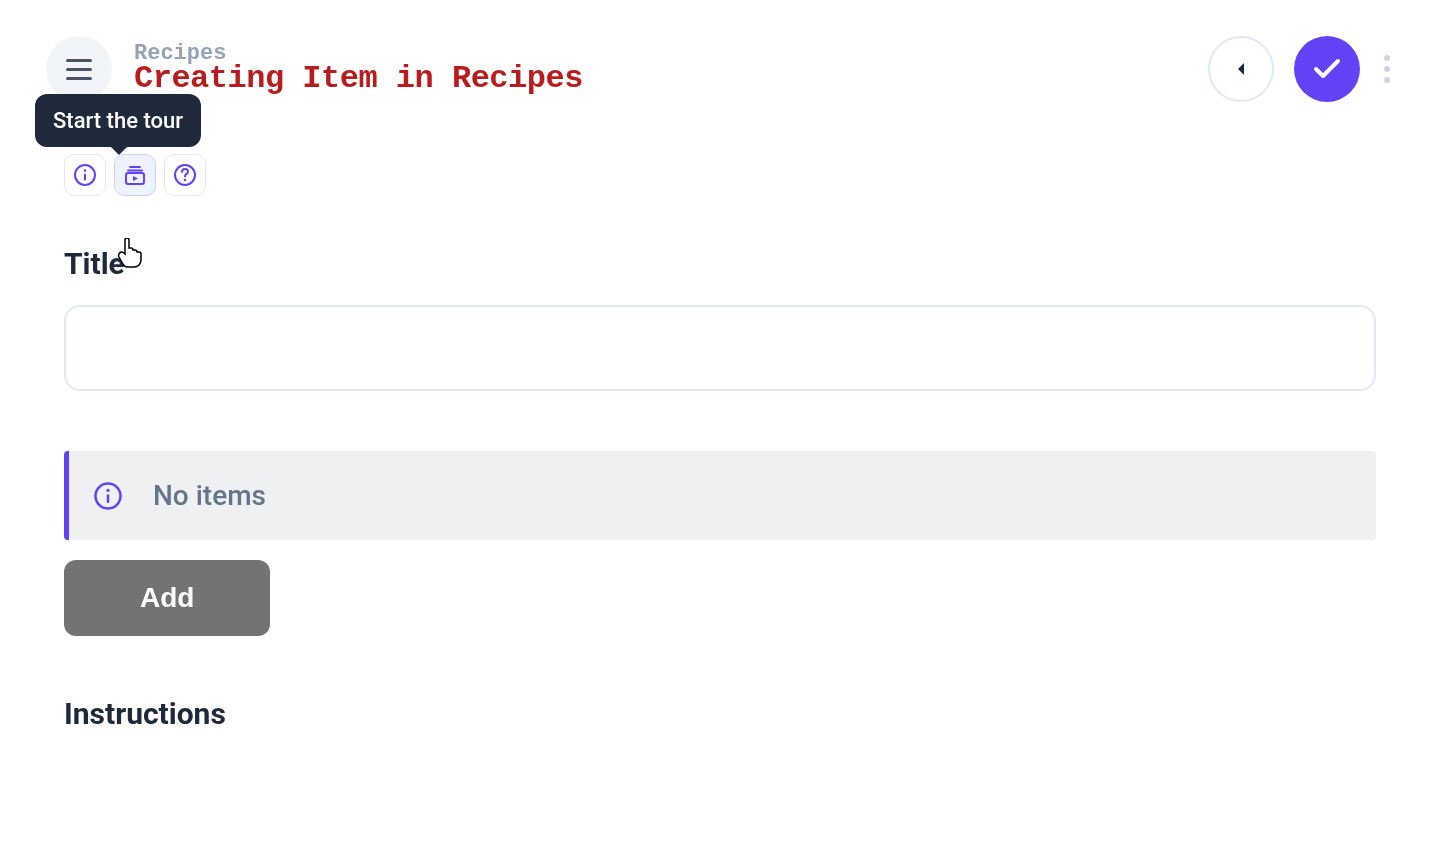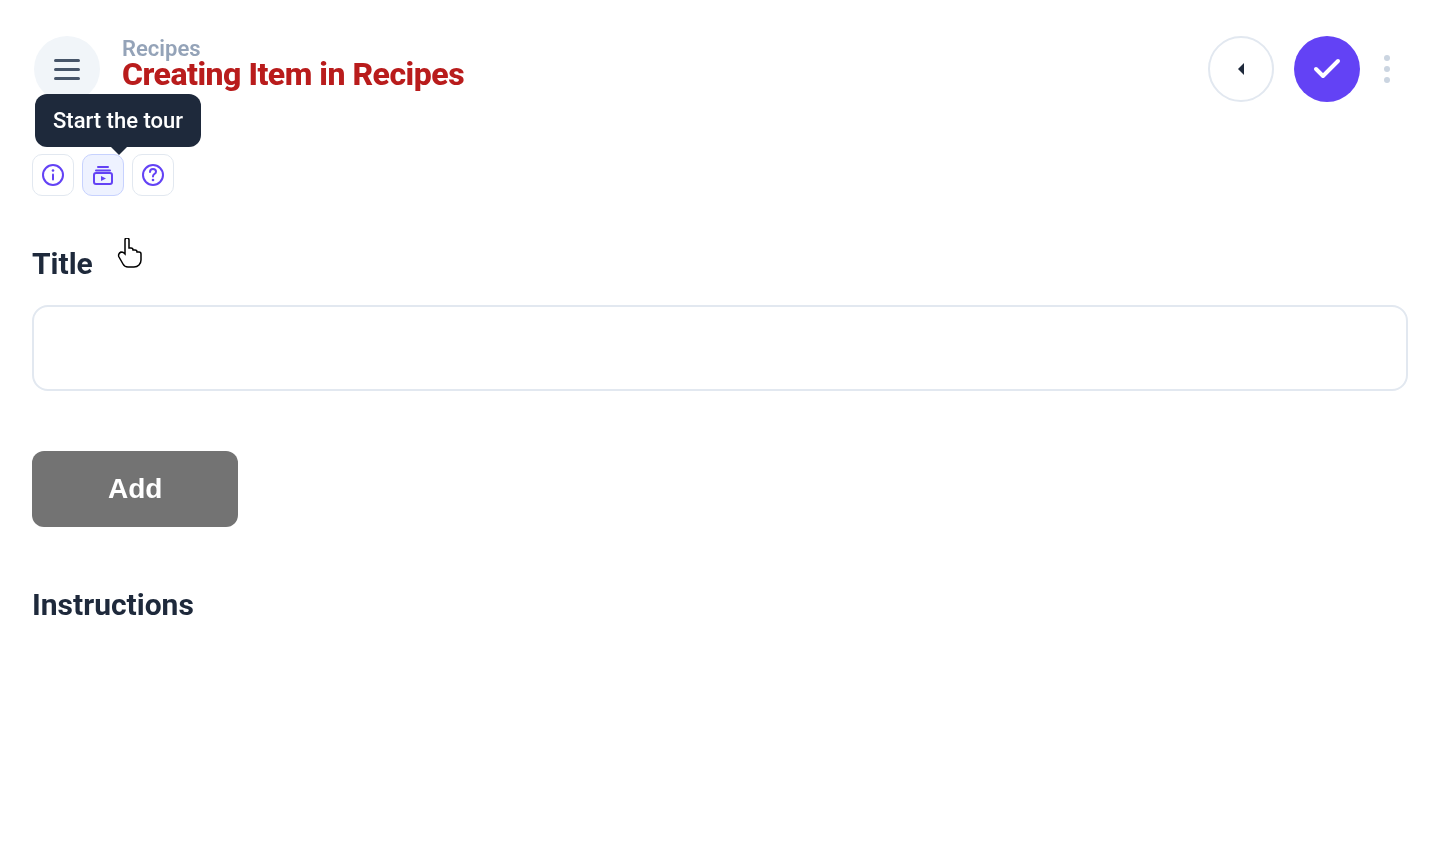--- a/index.html
+++ b/index.html
@@ -10,23 +10,24 @@
     body {
       font-family: -apple-system, BlinkMacSystemFont, "Segoe UI", Roboto, Helvetica, Arial, sans-serif;
       background: #fff;
       color: #1e293b;
       width: 1440px;
       height: 843px;
       overflow: hidden;
     }
     .header {
       display: flex;
-      align-items: flex-start;
-      padding: 36px 46px 0 34px;
+      align-items: center;
+      padding: 36px 46px 0 46px;
       gap: 22px;
+      font-family: Liberation Mono, monospace;
     }
     .menu-btn {
       width: 66px;
       height: 66px;
       border-radius: 50%;
       background: #f1f5f9;
       display: flex;
       align-items: center;
       justify-content: center;
       cursor: pointer;
@@ -92,21 +93,21 @@
       cursor: pointer;
       padding: 8px 4px;
     }
     .more-btn span {
       width: 6px;
       height: 6px;
       border-radius: 50%;
       background: #cbd5e1;
     }
     .content {
-      padding: 0 32px;
+      padding: 0 64px;
       position: relative;
       margin-top: 52px;
     }
     .tooltip {
       position: absolute;
       top: -60px;
       left: 35px;
       background: #1e293b;
       color: #fff;
       font-size: 22px;
@@ -261,20 +262,28 @@
       </svg>
     </div>
   </div>
 
   <div class="section">
     <div class="section-label">Title</div>
     <input type="text" class="title-input" value="" style="">
   </div>
 
   <div class="section">
+    <div class="empty-banner">
+      <svg width="30" height="30" viewBox="0 0 24 24">
+        <circle cx="12" cy="12" r="10" stroke="#6342f5" stroke-width="2" fill="none"></circle>
+        <circle cx="12" cy="7.5" r="1.3" fill="#6342f5"></circle>
+        <rect x="11" y="10.5" width="2" height="7" rx="1" fill="#6342f5"></rect>
+      </svg>
+      <span class="empty-text">No items</span>
+    </div>
     <button class="add-btn">Add</button>
   </div>
 
   <div class="section" style="margin-bottom:12px;">
     <div class="section-label">Instructions</div>
   </div>
 </div>
 
 <svg class="cursor-overlay" width="26" height="30" viewBox="0 0 26 30">
   <path d="M8 2 C8 1 9 0 10 0 C11 0 12 1 12 2 L12 10 L14 10 C15 10 16 11 16 12 L18 12 C19 12 20 13 20 14 L22 14 C23 14 24 15 24 16 L24 22 C24 26 21 29 17 29 L11 29 C9 29 7 28 6 26 L2 19 C1 17 2 15 4 14 C5 14 6 14 7 15 L8 16 Z" fill="#fff" stroke="#000" stroke-width="1.5"></path>

